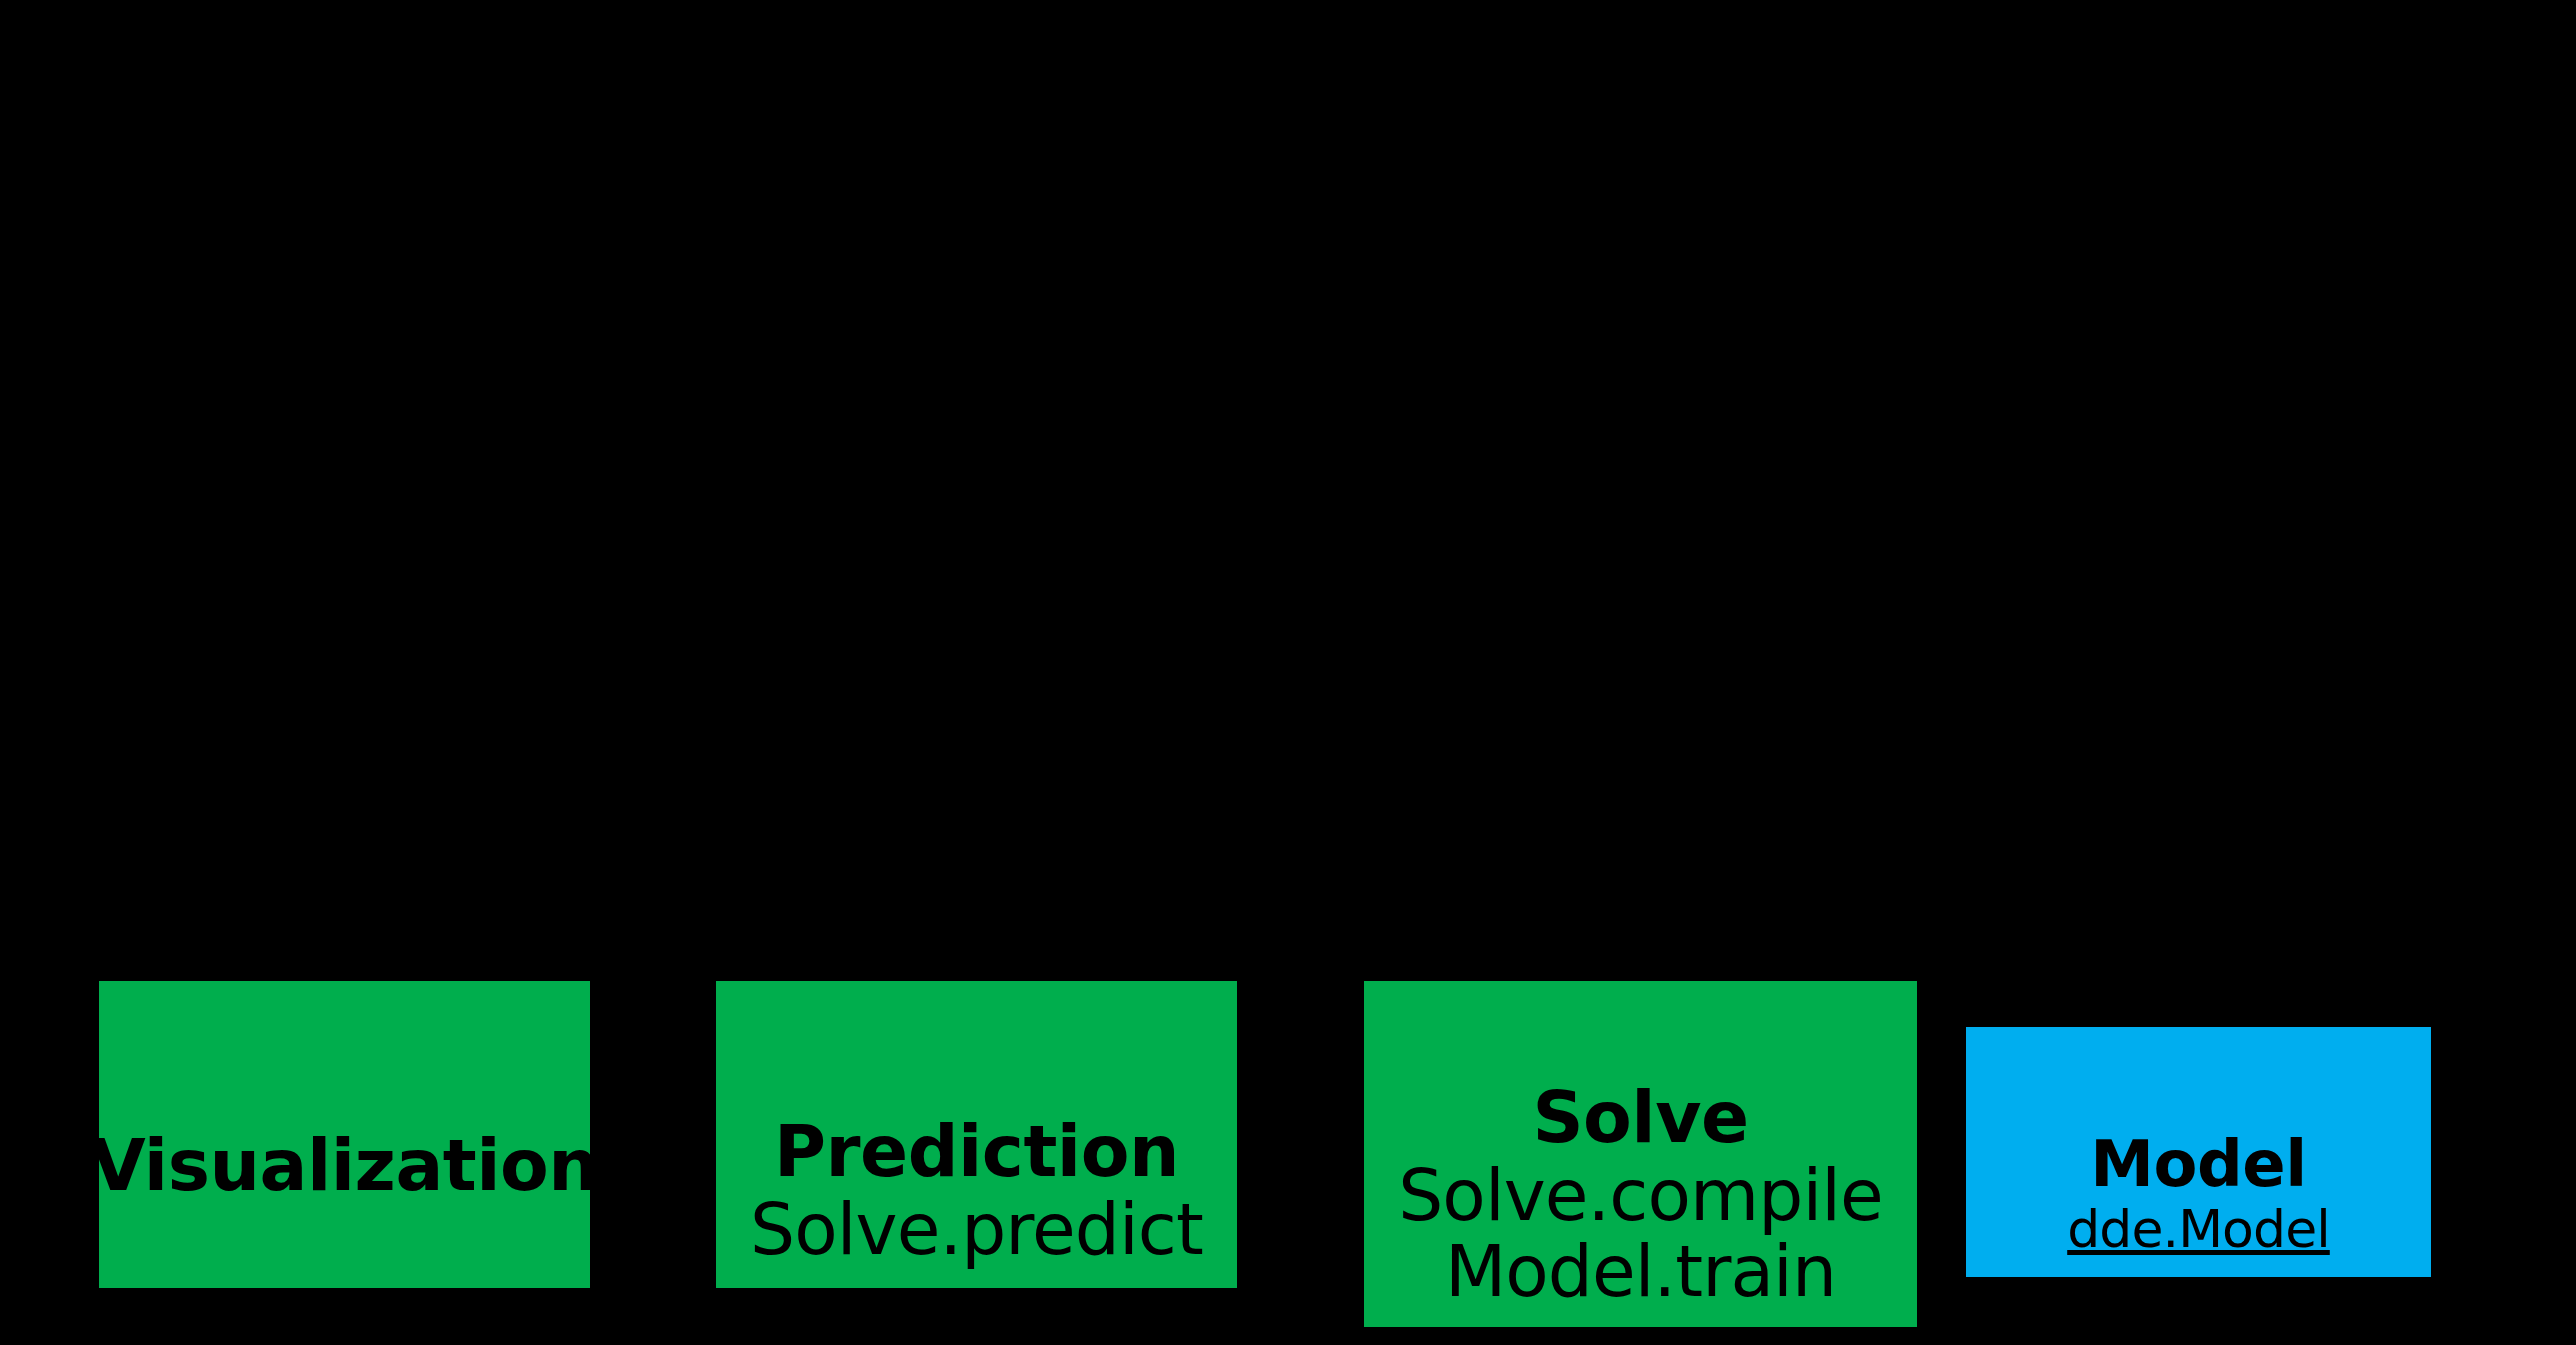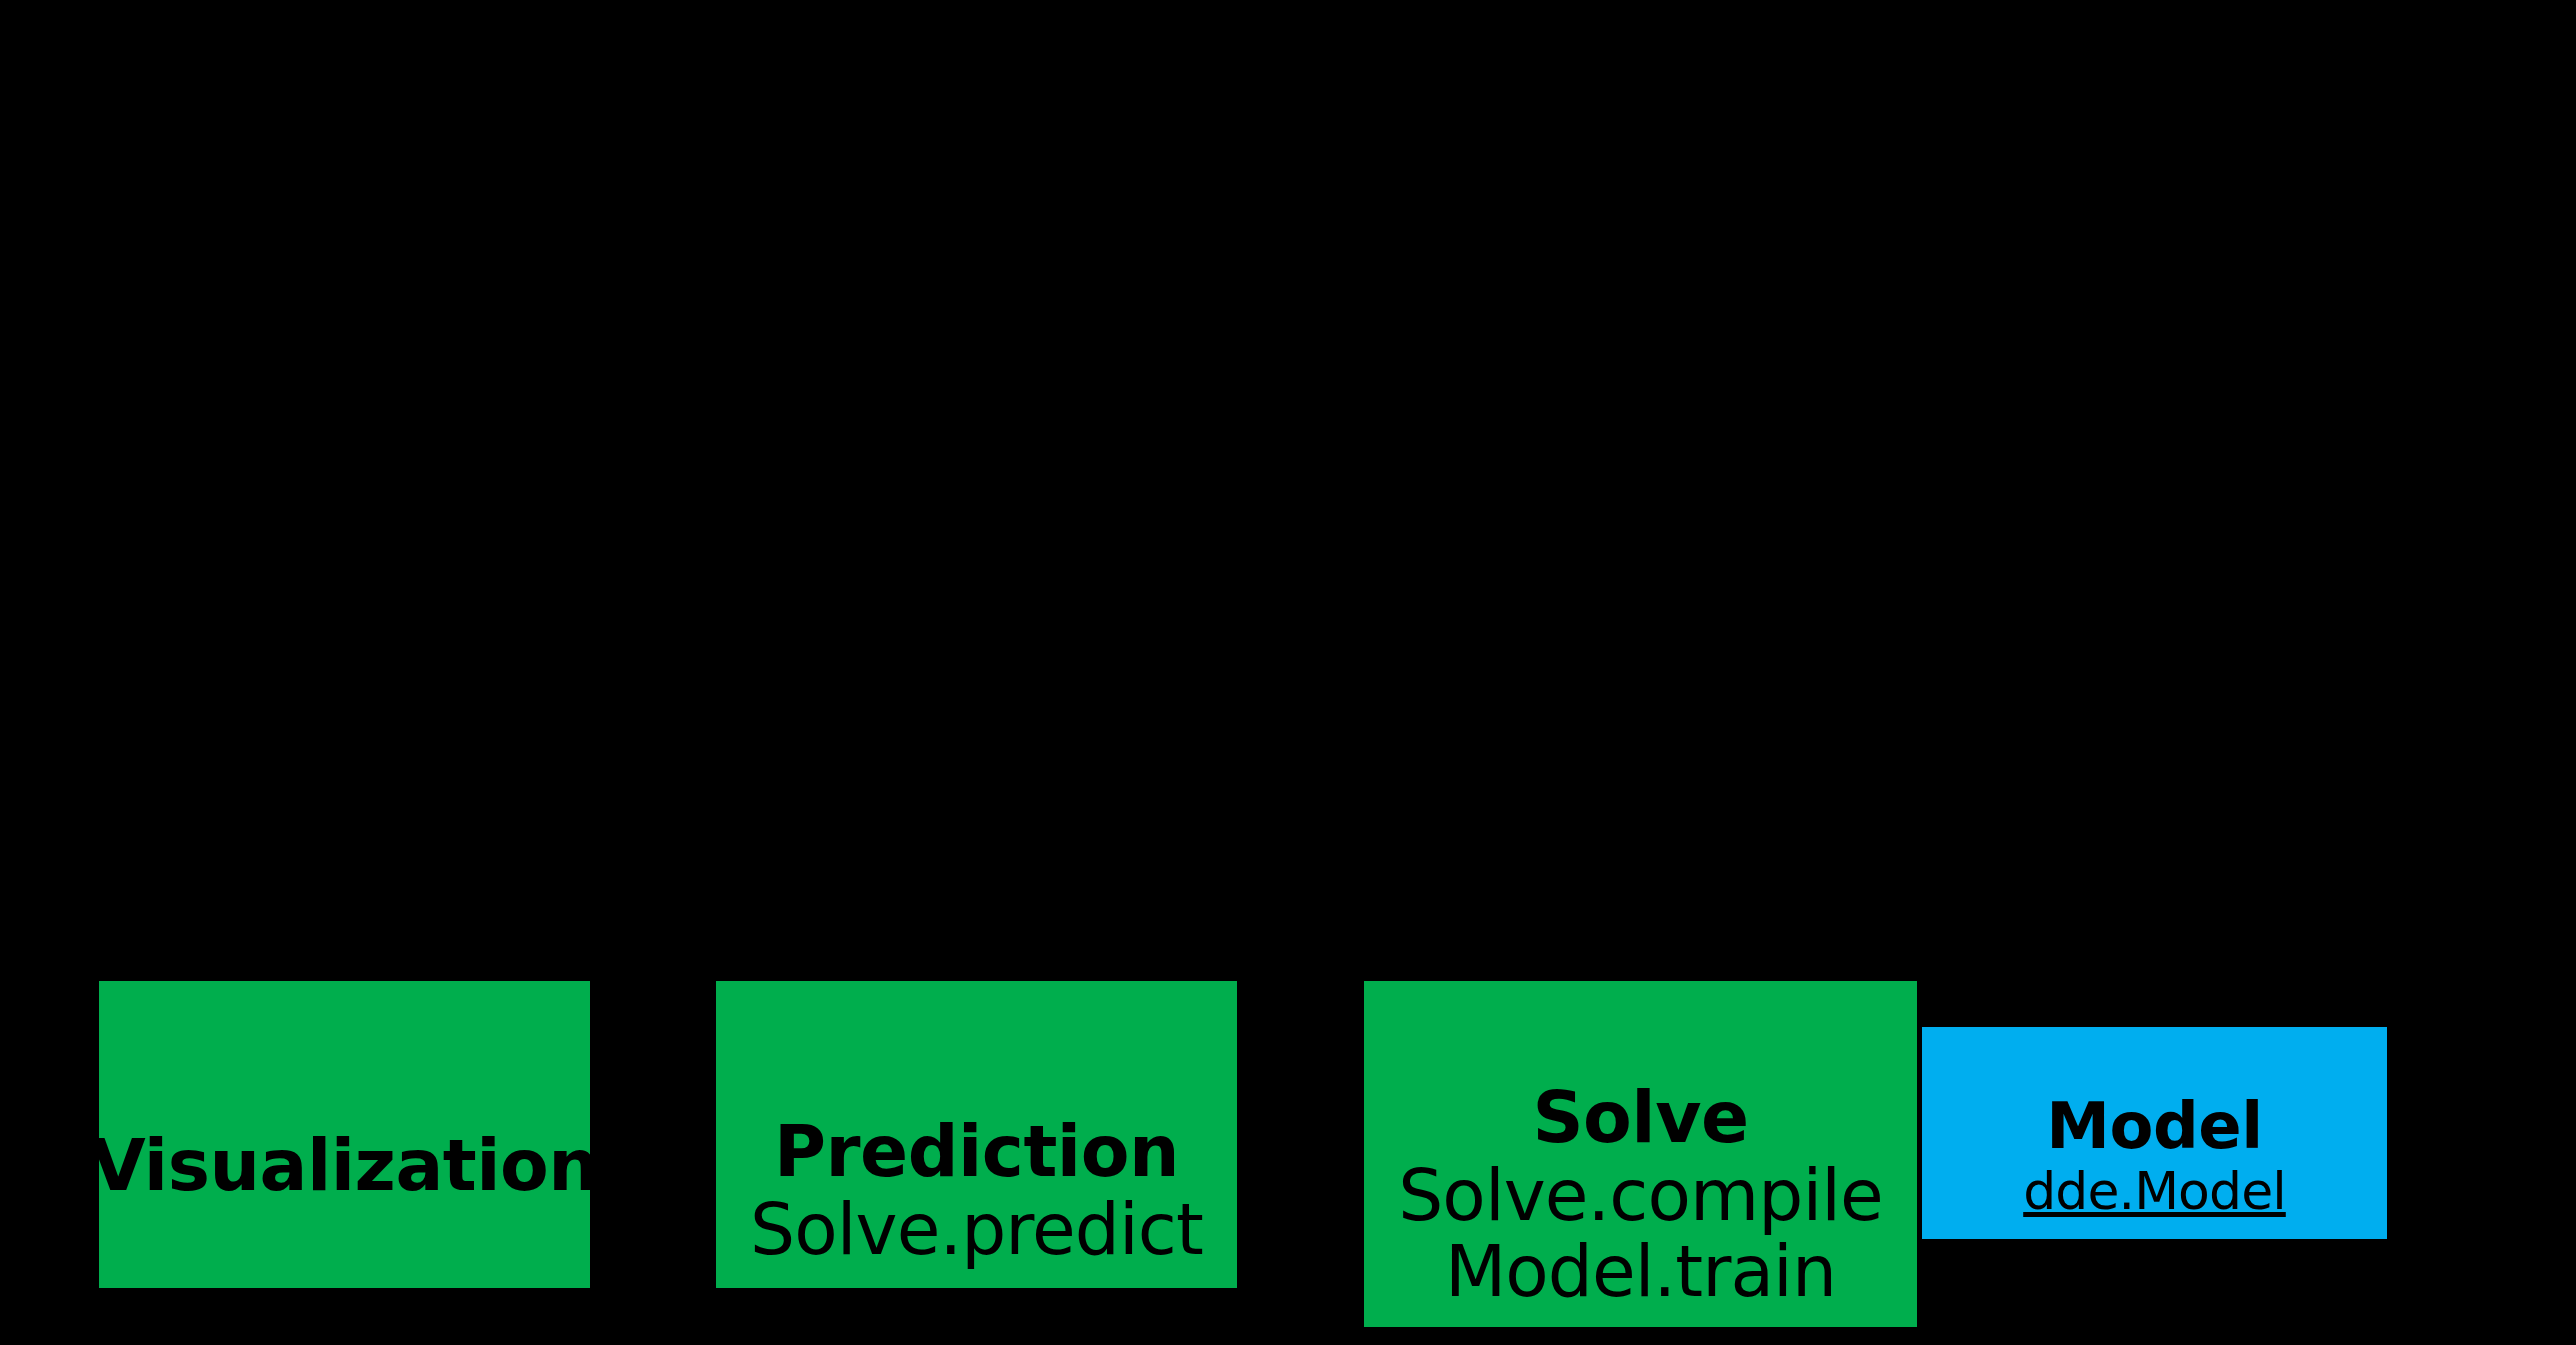--- a/index.html
+++ b/index.html
@@ -62,22 +62,22 @@
     background: #00AE4D;
     padding-bottom: 18px;
   }
   #node-solve {
     left: 1364px; top: 981px;
     width: 553px; height: 346px;
     background: #00AE4D;
     padding-bottom: 15px;
   }
   #node-model {
-    left: 1922px; top: 1027px;
-    width: 465px; height: 212px;
+    left: 1966px; top: 1027px;
+    width: 465px; height: 250px;
     background: #00AEEF;
     padding-bottom: 17px;
   }
   #node-model .line.title { font-size: 64px; }
   #node-model .line.api   { font-size: 52px; text-decoration: underline; }
 </style>
 </head>
 <body>
 
 <div id="canvas">

